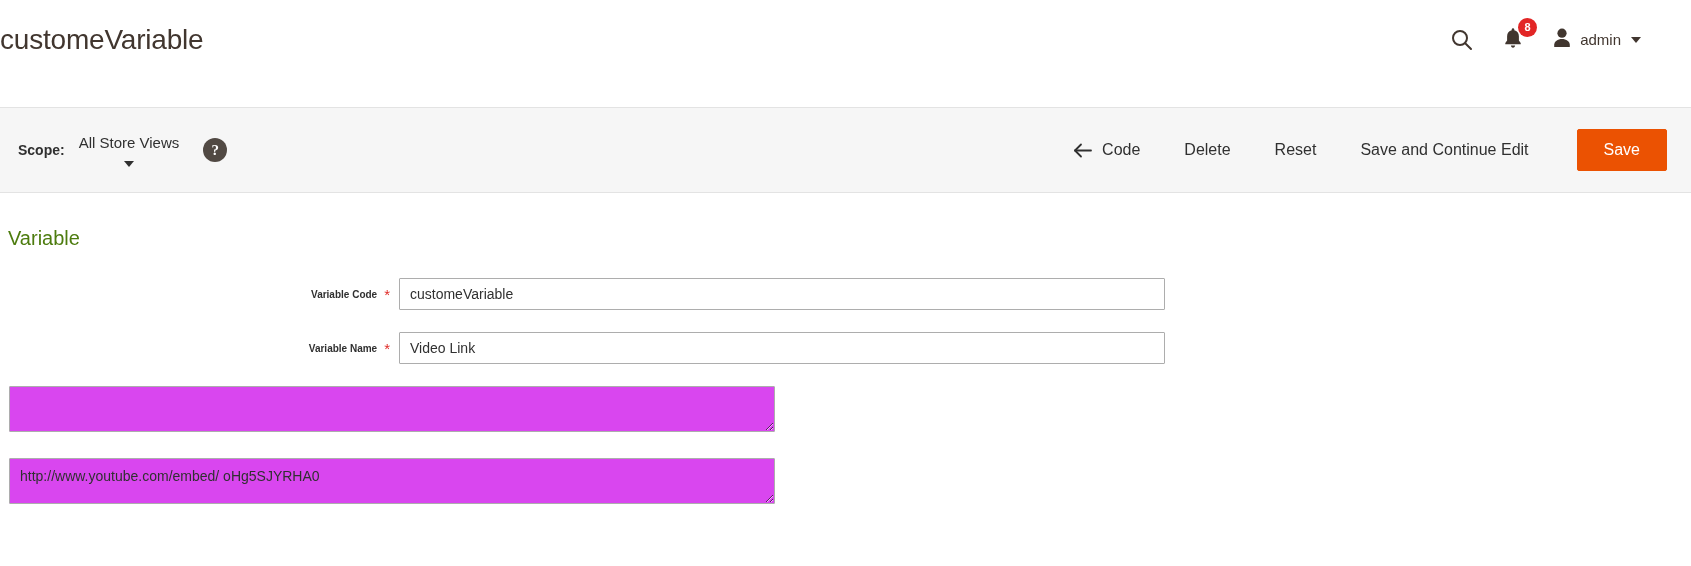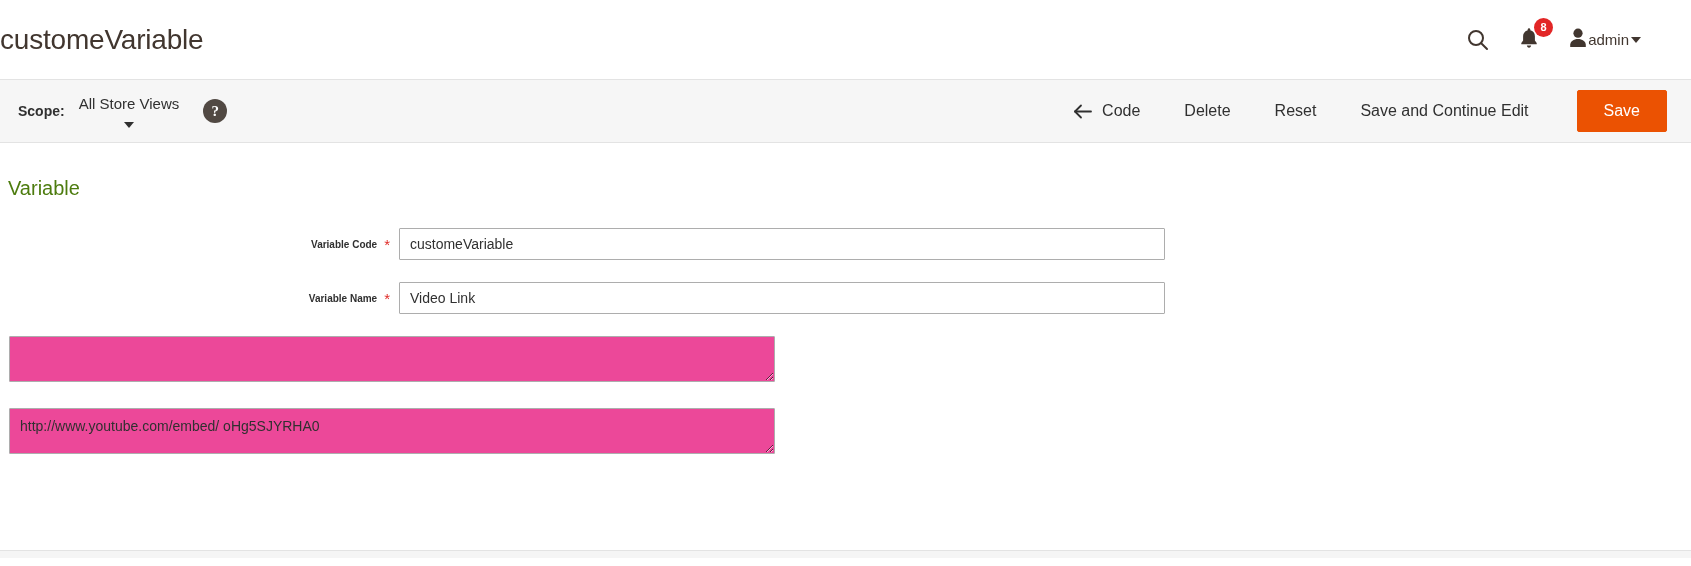--- a/index.html
+++ b/index.html
@@ -50,45 +50,46 @@
     border-radius: 50%;
     background: #e22626;
     color: #ffffff;
     font-size: 11px;
     font-weight: bold;
     display: flex; align-items: center; justify-content: center;
     padding: 0 4px;
     line-height: 1;
   }
   .admin-wrap {
-    display: flex; align-items: center; 
+    display: flex; align-items: center; gap: 8px;
     cursor: pointer;
   }
   .admin-name {
     font-size: 15px;
     color: #41362f;
   }
   .caret-down {
     width: 0; height: 0;
     border-left: 5px solid transparent;
     border-right: 5px solid transparent;
     border-top: 6px solid #41362f;
     margin-left: 2px;
   }
 
   
   .page-toolbar {
-    height: 64px;
+    height: 86px;
     background: #f6f6f6;
     border-top: 1px solid #e3e3e3;
     border-bottom: 1px solid #e3e3e3;
     display: flex;
     align-items: center;
     justify-content: space-between;
     padding: 0 24px 0 18px;
+    margin-top: 28px;
   }
   .scope-block {
     display: flex;
     align-items: center;
     gap: 14px;
   }
   .scope-label {
     font-size: 14px;
     font-weight: bold;
     color: #303030;
@@ -211,21 +212,21 @@
     font-size: 14px;
     color: #303030;
     padding: 0 10px;
     border-radius: 1px;
     outline: none;
   }
   .text-area {
     width: 766px;
     height: 46px;
     border: 1px solid #adadad;
-    background: #ec4899;
+    background: #d946ef;
     font-family: "Liberation Sans", sans-serif;
     font-size: 14px;
     color: #303030;
     padding: 8px 10px;
     border-radius: 1px;
     outline: none;
     resize: vertical;
     line-height: 1.4;
     overflow: hidden;
   }

